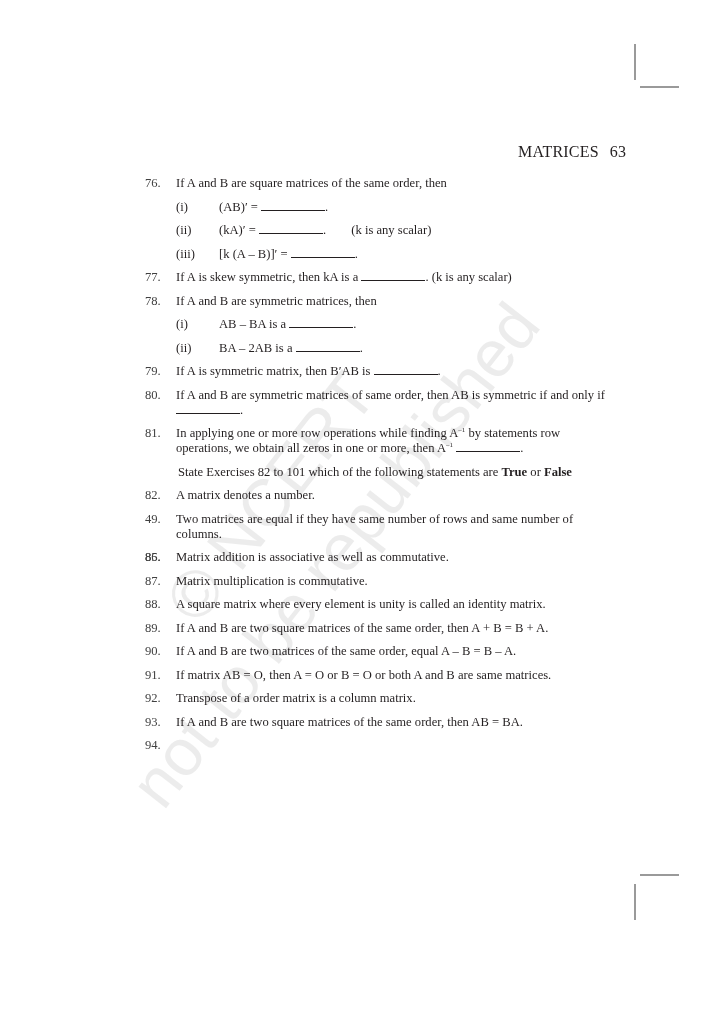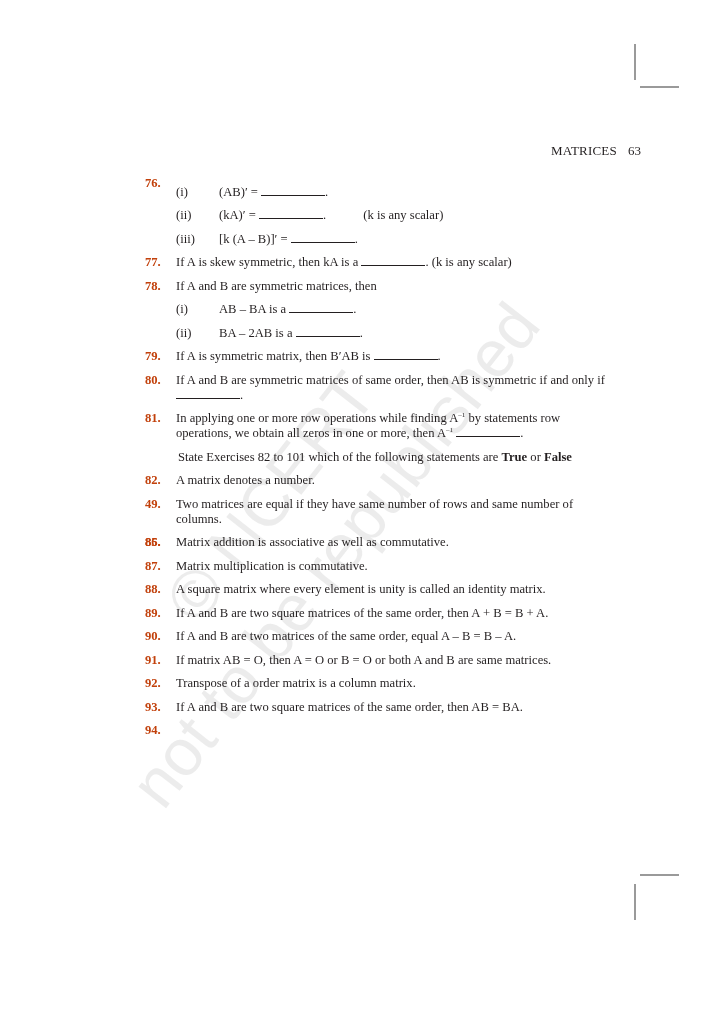--- a/index.html
+++ b/index.html
@@ -1,27 +1,27 @@
 <!DOCTYPE html>
 <html><head>
   <meta charset="utf-8">
   <style>
     html, body { margin: 0; padding: 0; background: #ffffff; }
     body { width: 724px; height: 1024px; position: relative; overflow: hidden;
            font-family: "Liberation Serif", "DejaVu Serif", serif; color: #231f20; }
     .crop { position: absolute; background: #9a9a9a; }
-    .running-head { position: absolute; top: 143px; left: 518px; font-size: 13px; letter-spacing: 0.2px; margin-left: 33px; }
+    .running-head { position: absolute; top: 143px; left: 518px; font-size: 16px; letter-spacing: 0.2px; }
     .running-head .pg { margin-left: 11px; }
     .content { position: absolute; left: 145px; top: 176px; width: 460px; font-size: 12.6px; line-height: 15px; }
     .q { position: relative; padding-left: 31px; margin-bottom: 8.5px; }
-    .q .num { position: absolute; left: 0; top: 0; color: #c2410c; font-weight: bold; font-size: 12.6px; }
+    .q .num { position: absolute; left: 0; top: 0; color: #404040; font-weight: normal; font-size: 12.6px; }
     .sub { position: relative; padding-left: 74px; margin-bottom: 8.5px; margin-left: 0; }
     .sub .lab { position: absolute; left: 31px; top: 0; }
     .blank { display: inline-block; width: 64px; border-bottom: 1px solid #231f20; height: 10px; vertical-align: baseline; }
-    .note { margin-left: 34px; }
+    .note { margin-left: 22px; }
     .instr { margin-bottom: 8.5px; text-align: center; }
     .instr b { font-weight: bold; }
     sup { font-size: 7px; line-height: 0; }
     .wm { position: absolute; font-family: "Liberation Sans", "DejaVu Sans", sans-serif; color: rgba(200,200,200,0.35);
           font-size: 66px; white-space: nowrap; transform-origin: left bottom; pointer-events: none; }
   </style>
 </head>
 <body>
 
 <div class="crop" style="left:634px;top:44px;width:2px;height:36px;"></div>
@@ -33,20 +33,21 @@
 <div class="wm" style="left:175px;top:745px;transform:rotate(-52deg);">not to be republished</div>
 
 <div class="running-head">
   <span>MATRICES</span><span class="pg">63</span>
 </div>
 
 <div class="content">
 
   <div class="q">
     <span class="num">76.</span>
+    <span>If A and B are square matrices of the same order, then</span>
   </div>
   <div class="sub">
     <span class="lab">(i)</span>
     <span>(AB)′ =</span>
     <span class="blank"></span><span>.</span>
   </div>
   <div class="sub">
     <span class="lab">(ii)</span>
     <span>(kA)′ =</span>
     <span class="blank"></span><span>.</span>

